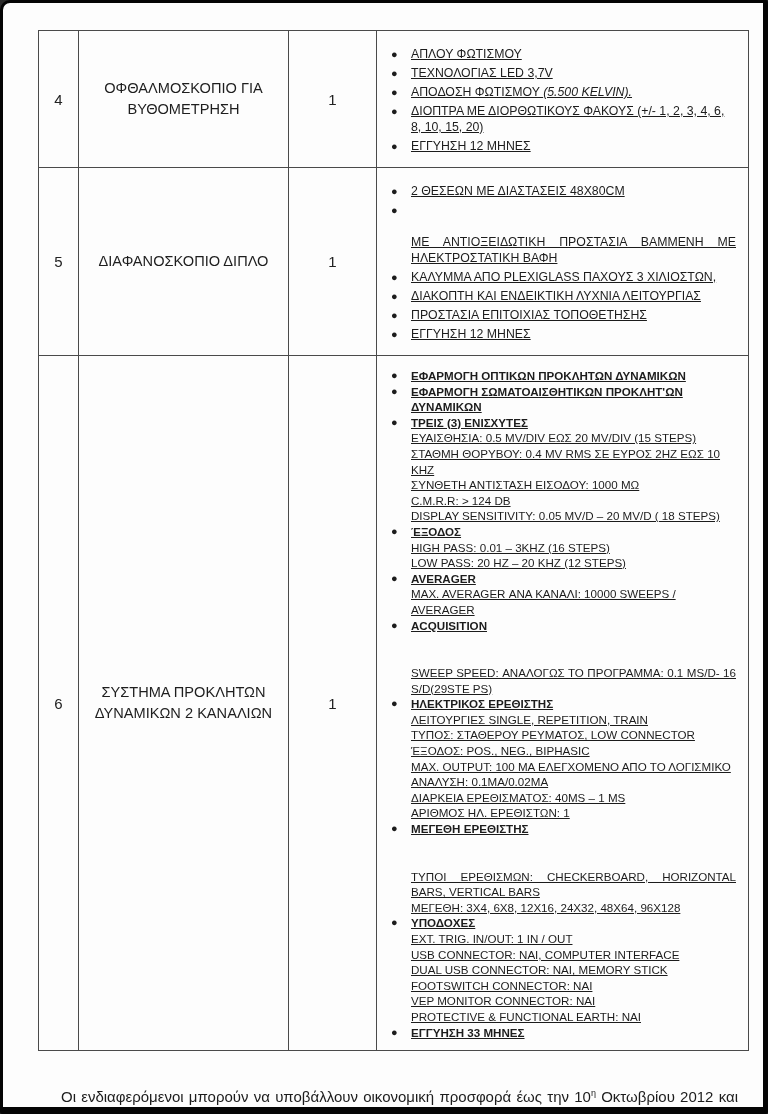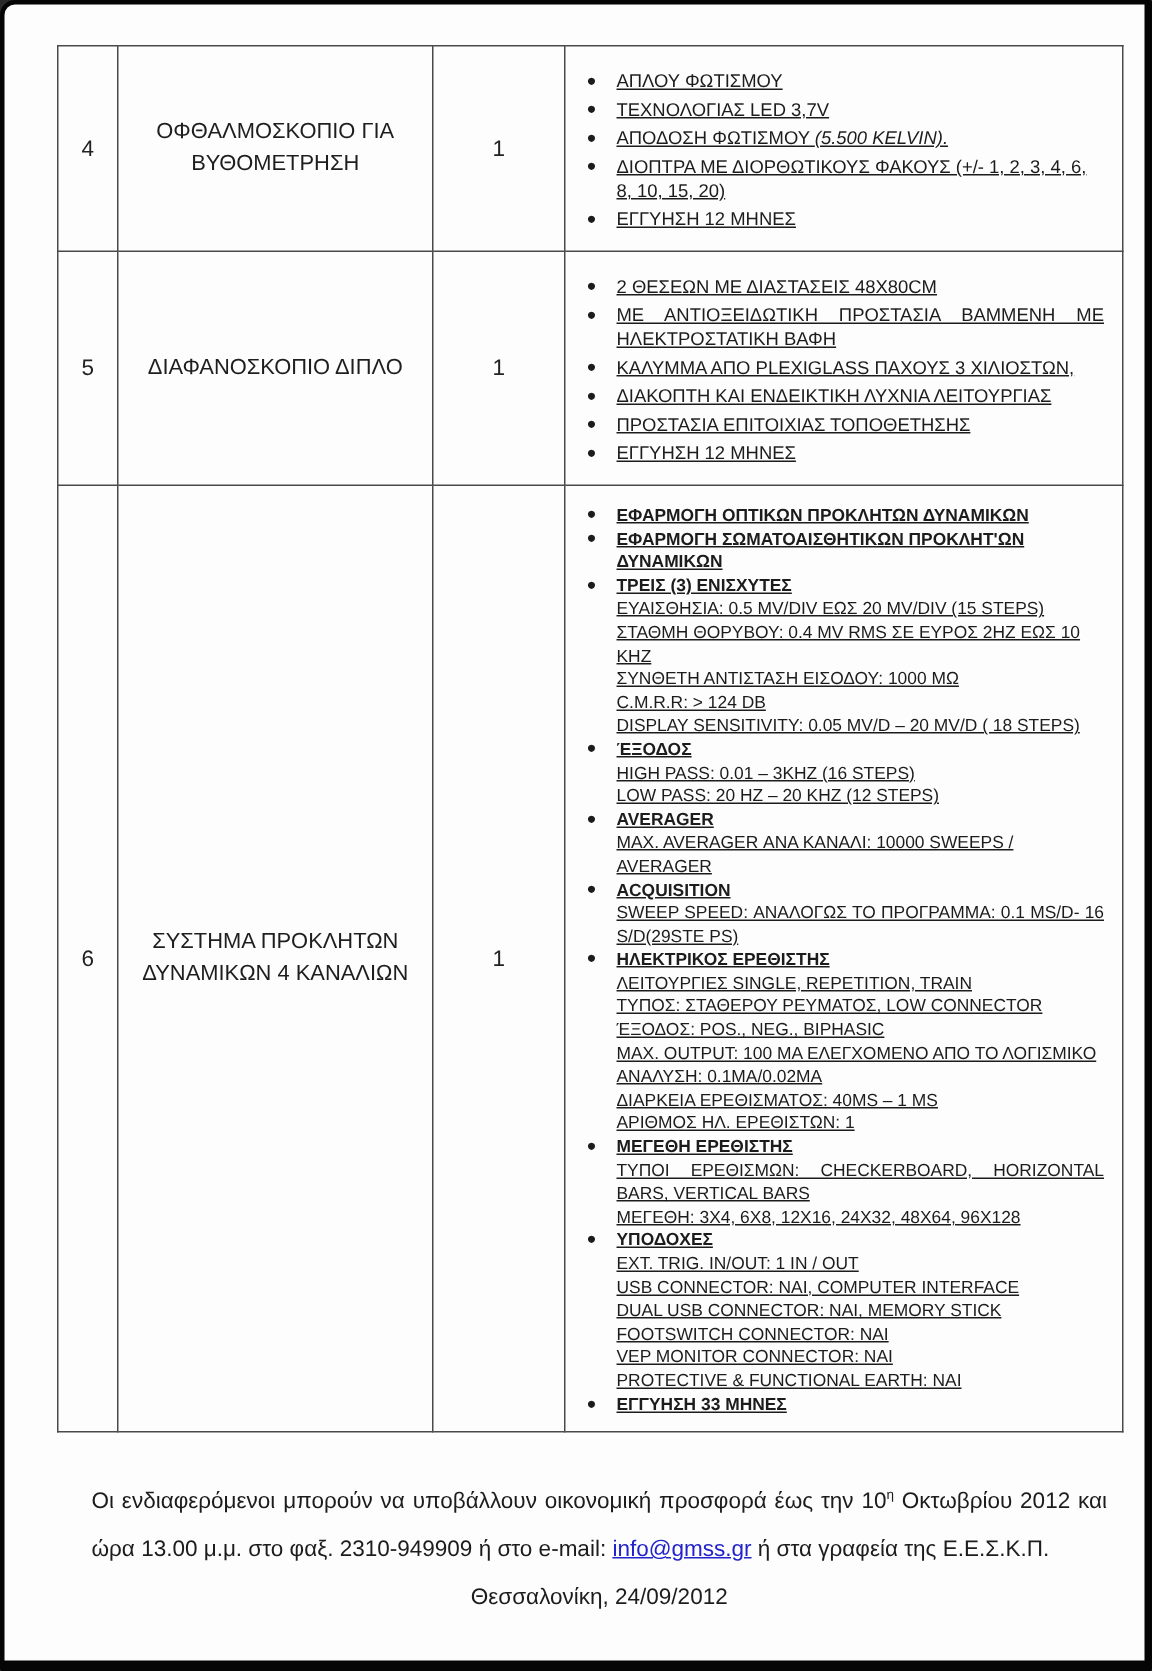--- a/index.html
+++ b/index.html
@@ -67,21 +67,21 @@
     color:#1c1c1c;
   }
   .spec-line .bullet {
     flex:0 0 26px;
     text-align:left;
     padding-left:6px;
     font-size:11px;
     line-height:16px;
   }
   .spec-line .spec-text { flex:1 1 auto; padding-right:2px;text-decoration:underline; }
-  .spec-line.justify .spec-text { text-align:justify; }
+  .spec-line.justify .spec-text { text-align:justify;margin-top:32px; }
   .spec-line.bold { font-weight:bold; }
 
   
   .spec-list.dense .spec-line {
     font-size:11.6px;
     line-height:15.6px;
     margin:0;
   }
   .spec-list.dense .spec-line .bullet { line-height:15.6px; }
 
@@ -172,21 +172,21 @@
                 </div>
                 <div class="spec-line">
                   <span class="bullet">●</span>
                   <span class="spec-text">ΕΓΓΥΗΣΗ 12 ΜΗΝΕΣ</span>
                 </div>
               </div>
     </td>
   </tr>
           <tr>
     <td class="cell-num">6</td>
-    <td class="cell-name">ΣΥΣΤΗΜΑ ΠΡΟΚΛΗΤΩΝ ΔΥΝΑΜΙΚΩΝ 4 ΚΑΝΑΛΙΩΝ</td>
+    <td class="cell-name">ΣΥΣΤΗΜΑ ΠΡΟΚΛΗΤΩΝ ΔΥΝΑΜΙΚΩΝ 2 ΚΑΝΑΛΙΩΝ</td>
     <td class="cell-qty">1</td>
     <td class="cell-specs">
       <div class="spec-list dense">
                 <div class="spec-line bold">
                   <span class="bullet">●</span>
                   <span class="spec-text">ΕΦΑΡΜΟΓΗ ΟΠΤΙΚΩΝ ΠΡΟΚΛΗΤΩΝ ΔΥΝΑΜΙΚΩΝ</span>
                 </div>
                 <div class="spec-line bold">
                   <span class="bullet">●</span>
                   <span class="spec-text">ΕΦΑΡΜΟΓΗ ΣΩΜΑΤΟΑΙΣΘΗΤΙΚΩΝ ΠΡΟΚΛΗΤ'ΩΝ ΔΥΝΑΜΙΚΩΝ</span>

